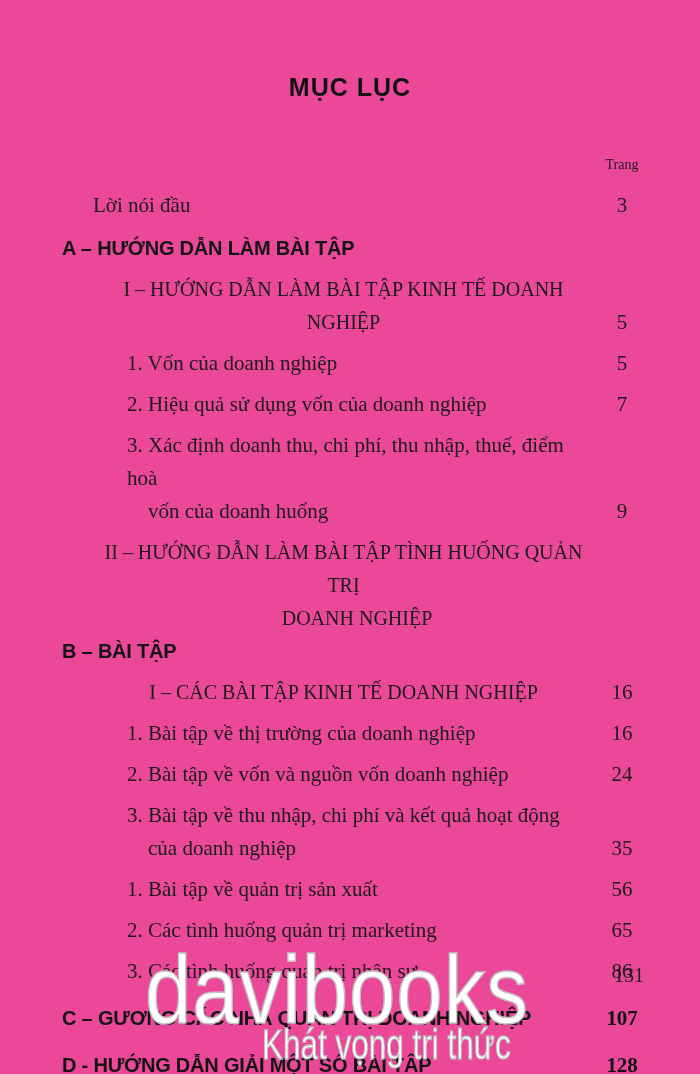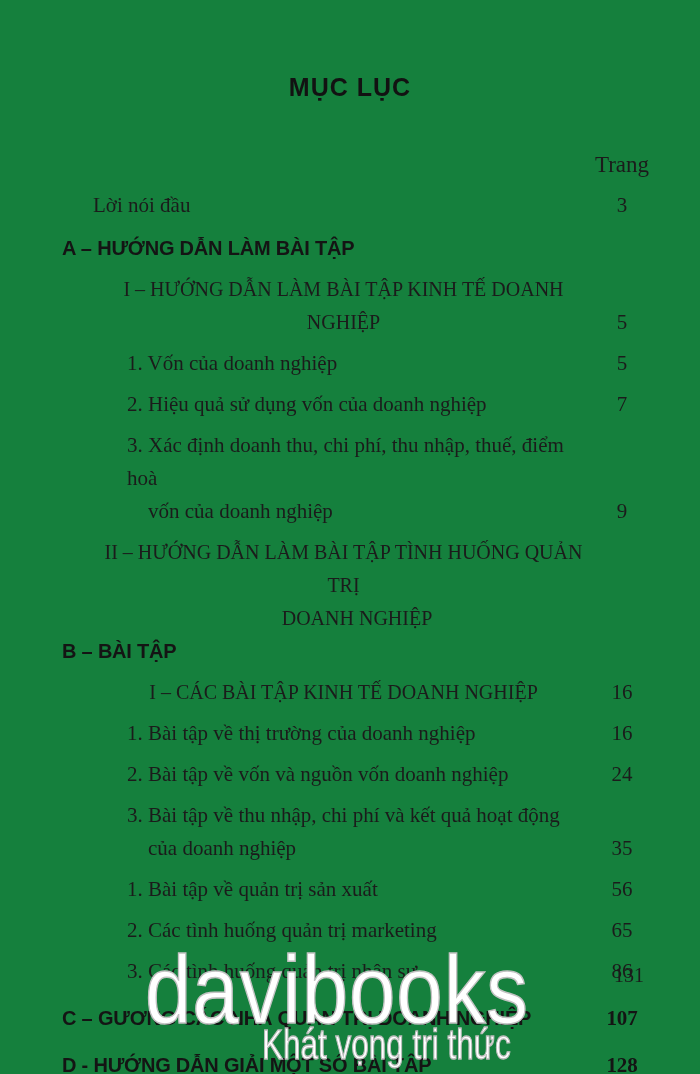--- a/index.html
+++ b/index.html
@@ -1,20 +1,20 @@
 <!DOCTYPE html>
 <html><head>
 <meta charset="utf-8">
 <style>
   html,body{margin:0;padding:0;background:#e9e9e9;}
   .page{
     position:relative;
     width:700px;height:1074px;
     margin:0 auto;
-    background:#15803d;
+    background:#ec4899;
     color:#1b1b1b;
     overflow:hidden;
     font-family:"Liberation Serif", serif;
   }
   .title{
     margin-top:72px;
     text-align:center;
     font-family:"Liberation Sans", sans-serif;
     font-weight:bold;
     font-size:25px;
@@ -35,21 +35,21 @@
   }
   .row .label{flex:1;}
   .row .pg{
     width:56px;
     text-align:center;
     font-family:"Liberation Serif", serif;
     font-size:21px;
     flex:none;
   }
   .trang-row{margin-top:46px;}
-  .trang-row .pg{font-size:23px;}
+  .trang-row .pg{font-size:14px;}
   .sect{
     font-family:"Liberation Sans", sans-serif;
     font-weight:bold;
     font-size:20px;
     letter-spacing:-0.2px;
     color:#141414;
   }
   .roman .label{font-size:20px;}
   .plain .label{padding-left:31px;}
   .roman .label{padding-left:31px;text-align:center;}
@@ -131,21 +131,21 @@
       <div class="label">1. Vốn của doanh nghiệp</div>
       <div class="pg">5</div>
     </div>
 
     <div class="row num">
       <div class="label">2. Hiệu quả sử dụng vốn của doanh nghiệp</div>
       <div class="pg">7</div>
     </div>
 
     <div class="row num">
-      <div class="label"><span>3. Xác định doanh thu, chi phí, thu nhập, thuế, điểm hoà</span><span class="l2">vốn của doanh nghiệp</span></div>
+      <div class="label"><span>3. Xác định doanh thu, chi phí, thu nhập, thuế, điểm hoà</span><span class="l2">vốn của doanh huống</span></div>
       <div class="pg">9</div>
     </div>
 
     <div class="row roman">
       <div class="label"><span>II – HƯỚNG DẪN LÀM BÀI TẬP TÌNH HUỐNG QUẢN TRỊ</span><span class="l2">DOANH NGHIỆP</span></div>
       <div class="pg"></div>
     </div>
 
     <div class="row sect mt8">
       <div class="label">B – BÀI TẬP</div>

